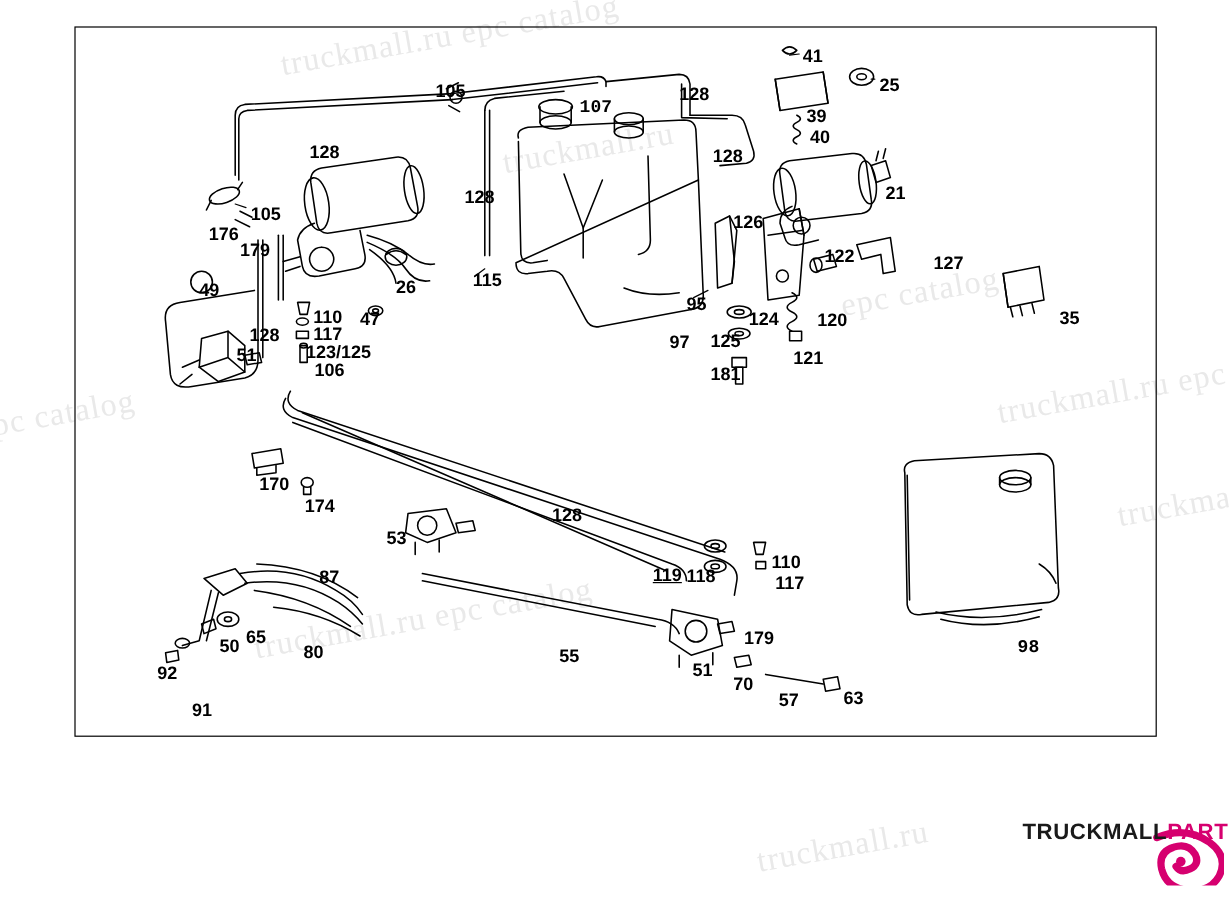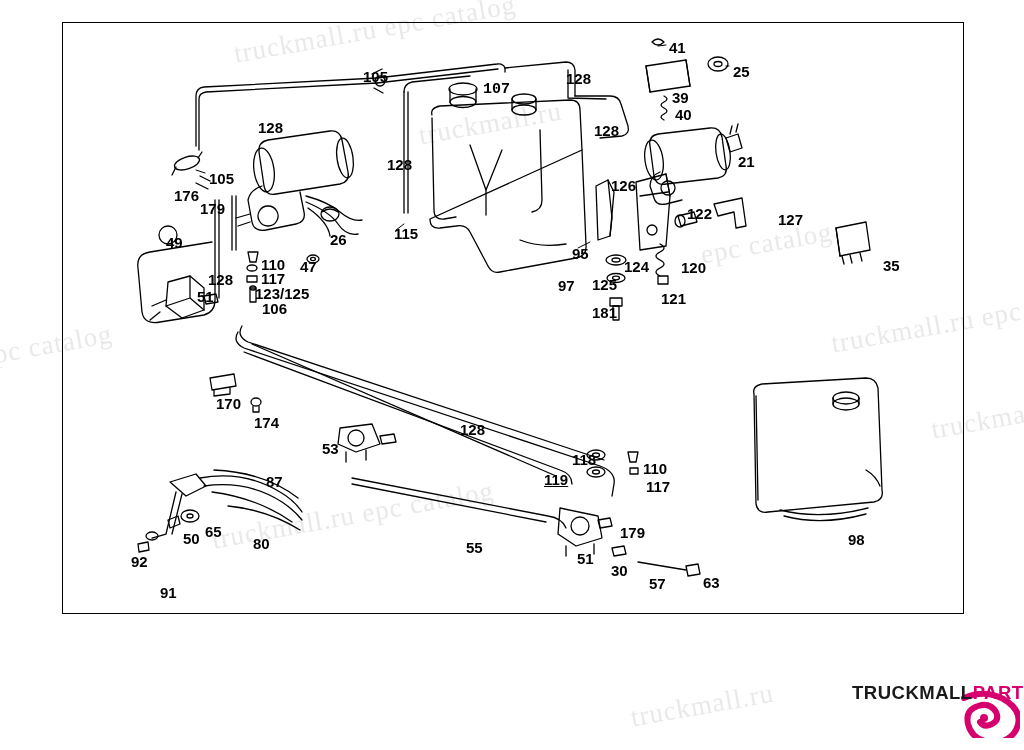--- a/index.html
+++ b/index.html
@@ -288,35 +288,35 @@
       <div class="lbl" style="left: 517px; top: 278px; margin-left: 41px;">97</div>
       <div class="lbl" style="left: 255px; top: 286px;">123/125</div>
       <div class="lbl" style="left: 197px; top: 289px;">51</div>
       <div class="lbl" style="left: 592px; top: 305px;">181</div>
       <div class="lbl" style="left: 661px; top: 291px; text-align: right;">121</div>
       <div class="lbl" style="left: 262px; top: 301px;">106</div>
       <div class="lbl" style="left: 216px; top: 396px;">170</div>
       <div class="lbl" style="left: 254px; top: 415px;">174</div>
       <div class="lbl" style="left: 460px; top: 422px;">128</div>
       <div class="lbl" style="left: 322px; top: 441px;">53</div>
-      <div class="lbl" style="left: 572px; top: 452px; text-align: right;">118</div>
+      <div class="lbl" style="left: 572px; top: 473px; text-align: right;">118</div>
       <div class="lbl" style="left: 643px; top: 461px;">110</div>
       <div class="lbl" style="left: 544px; top: 472px; text-decoration: underline;">119</div>
       <div class="lbl" style="left: 646px; top: 479px;">117</div>
       <div class="lbl" style="left: 266px; top: 474px;">87</div>
       <div class="lbl" style="left: 253px; top: 519px; margin-top: 17px;">80</div>
       <div class="lbl" style="left: 205px; top: 524px;">65</div>
       <div class="lbl" style="left: 183px; top: 531px;">50</div>
       <div class="lbl" style="left: 620px; top: 525px;">179</div>
-      <div class="lbl" style="left: 848px; top: 532px;">98</div>
+      <div class="lbl" style="left: 848px; top: 532px; font-family: Liberation Mono, monospace;">98</div>
       <div class="lbl" style="left: 160px; top: 547px; margin-top: 38px;">91</div>
       <div class="lbl" style="left: 131px; top: 554px;">92</div>
       <div class="lbl" style="left: 466px; top: 540px;">55</div>
       <div class="lbl" style="left: 577px; top: 551px;">51</div>
-      <div class="lbl" style="left: 611px; top: 563px;">30</div>
+      <div class="lbl" style="left: 611px; top: 563px;">70</div>
       <div class="lbl" style="left: 649px; top: 576px;">57</div>
       <div class="lbl" style="left: 703px; top: 575px;">63</div>
     </div>
 
   <div class="logo">
     <svg viewBox="0 0 168 62" width="168" height="62">
       <g>
         <path d="M112 22 q24 -10 44 4 q16 12 8 28 q-8 14 -26 12 q-18 -2 -22 -18 q-3 -14 10 -18 q12 -4 18 6 q4 8 -4 12 q-8 4 -12 -2" fill="none" stroke="#d6006f" stroke-width="6" stroke-linecap="round"></path>
         <circle cx="132" cy="42" r="4" fill="#d6006f"></circle>
       </g>

